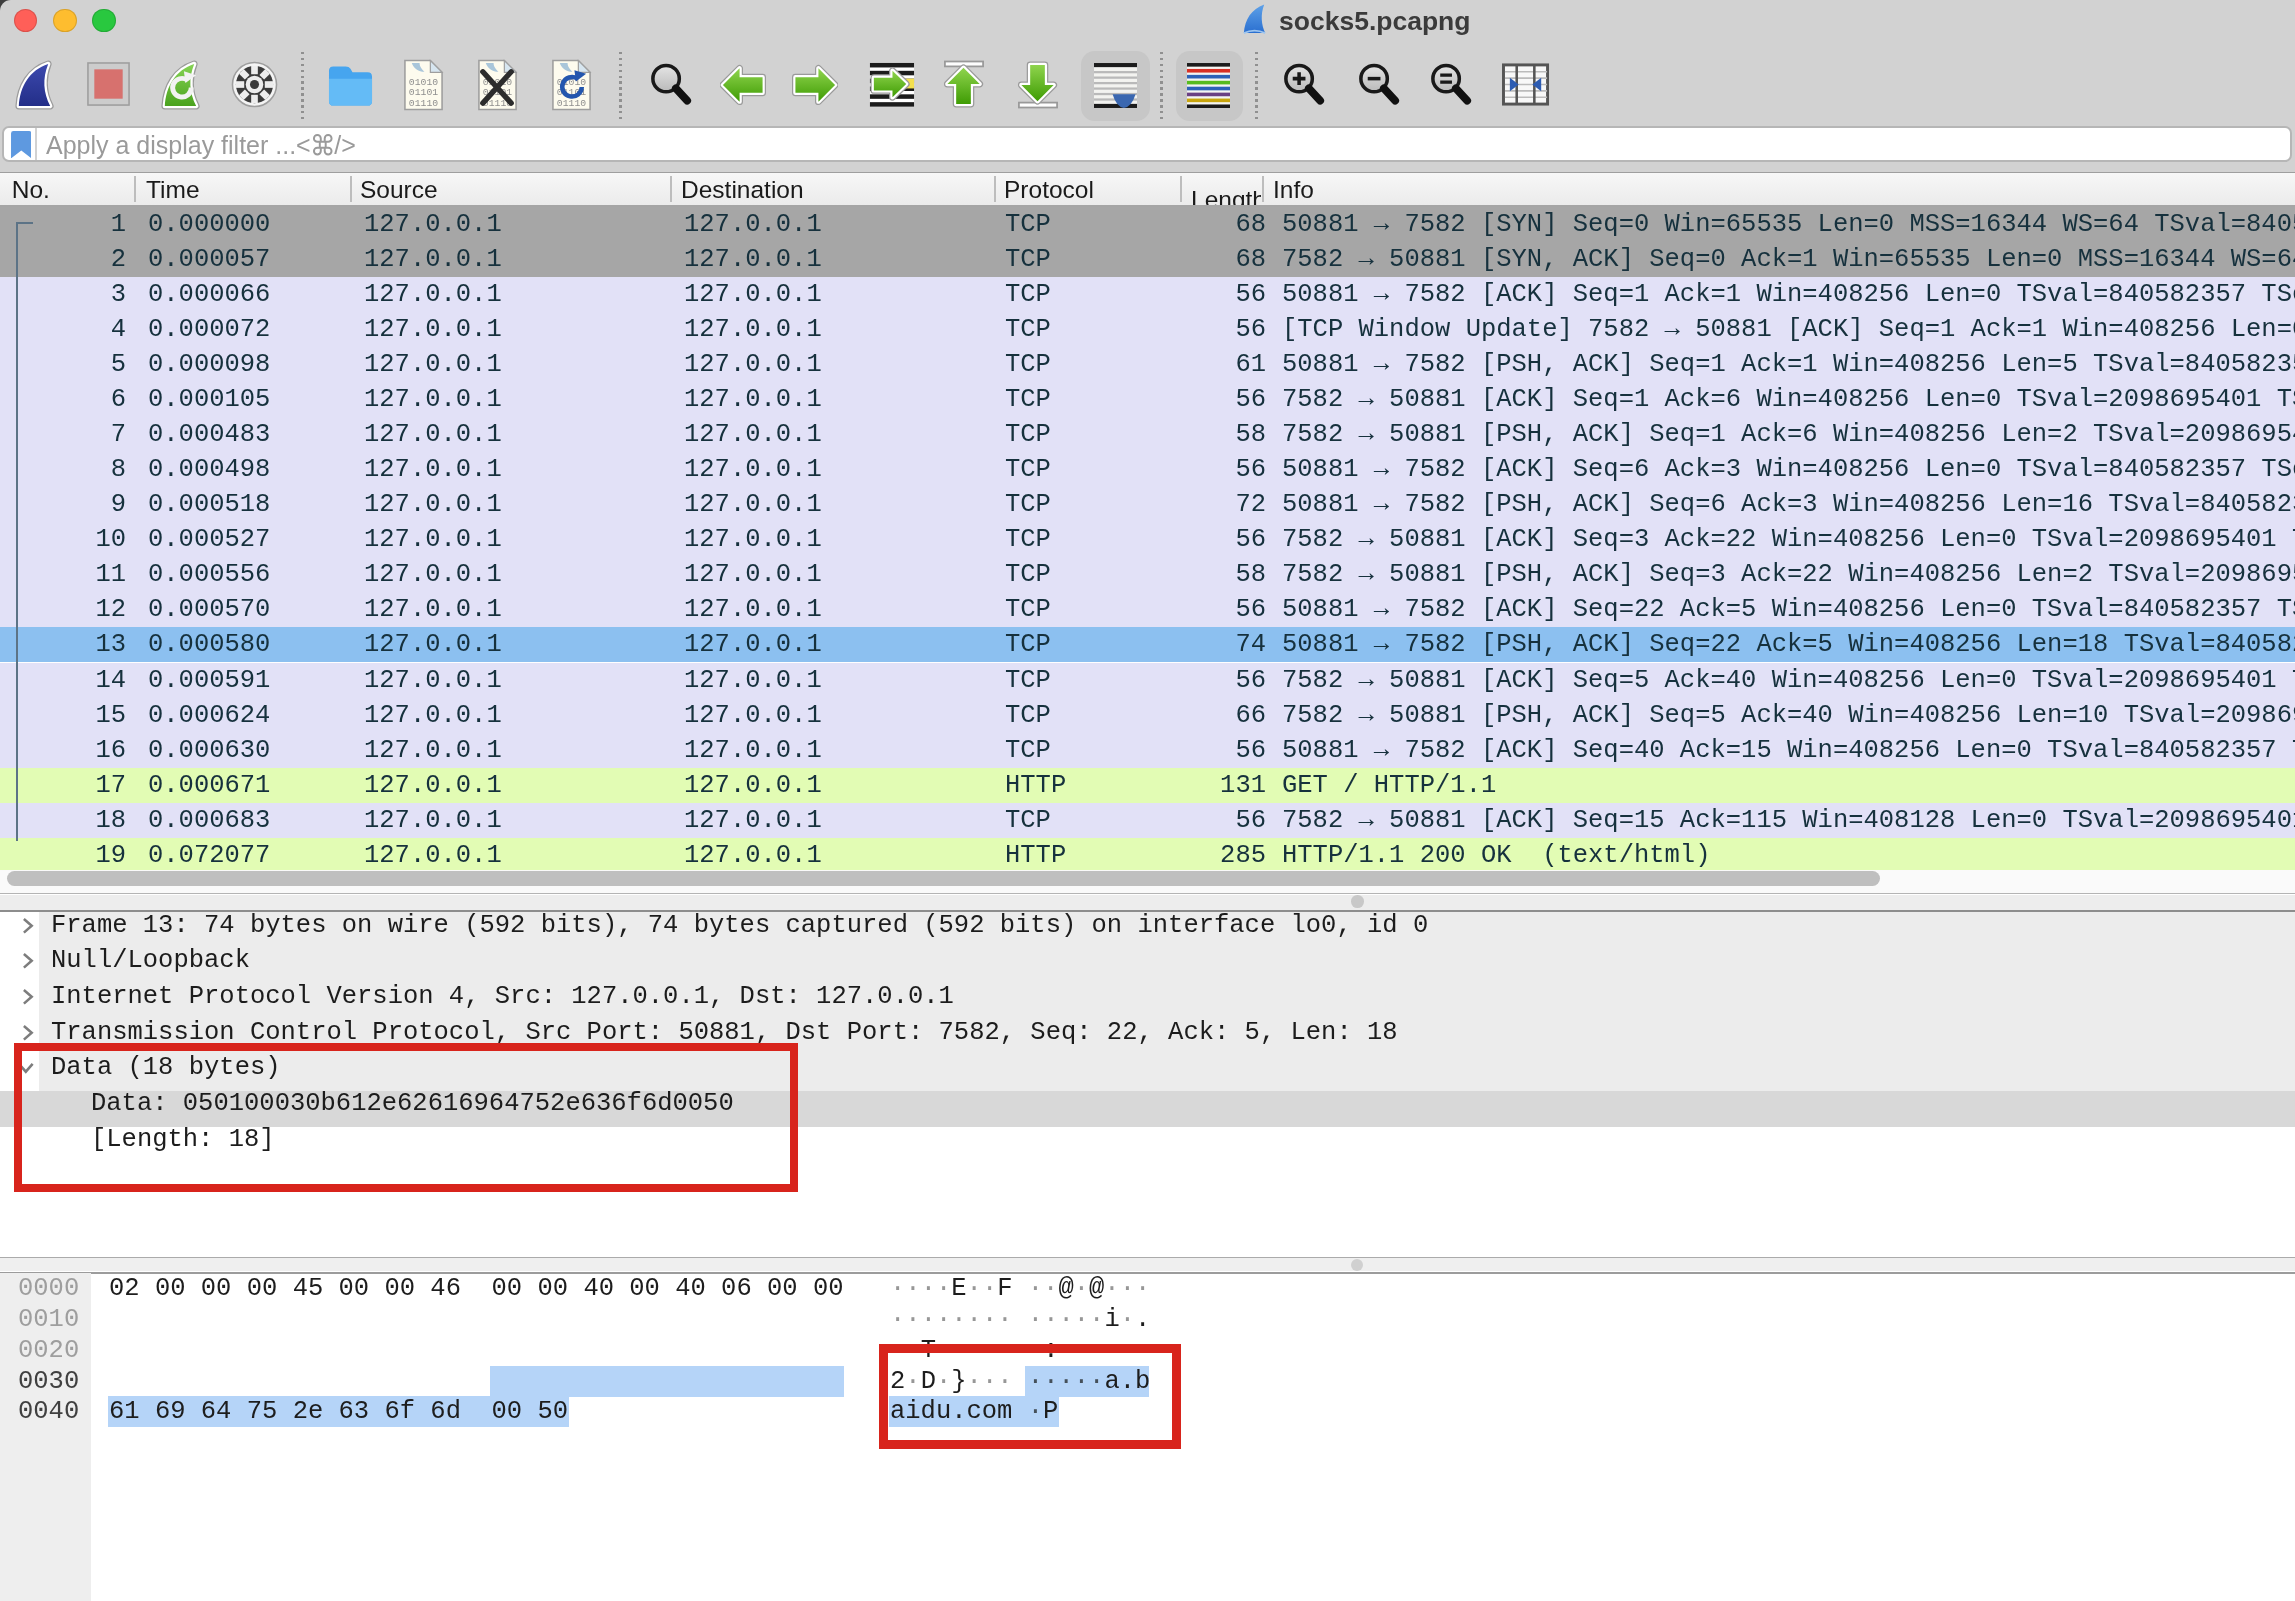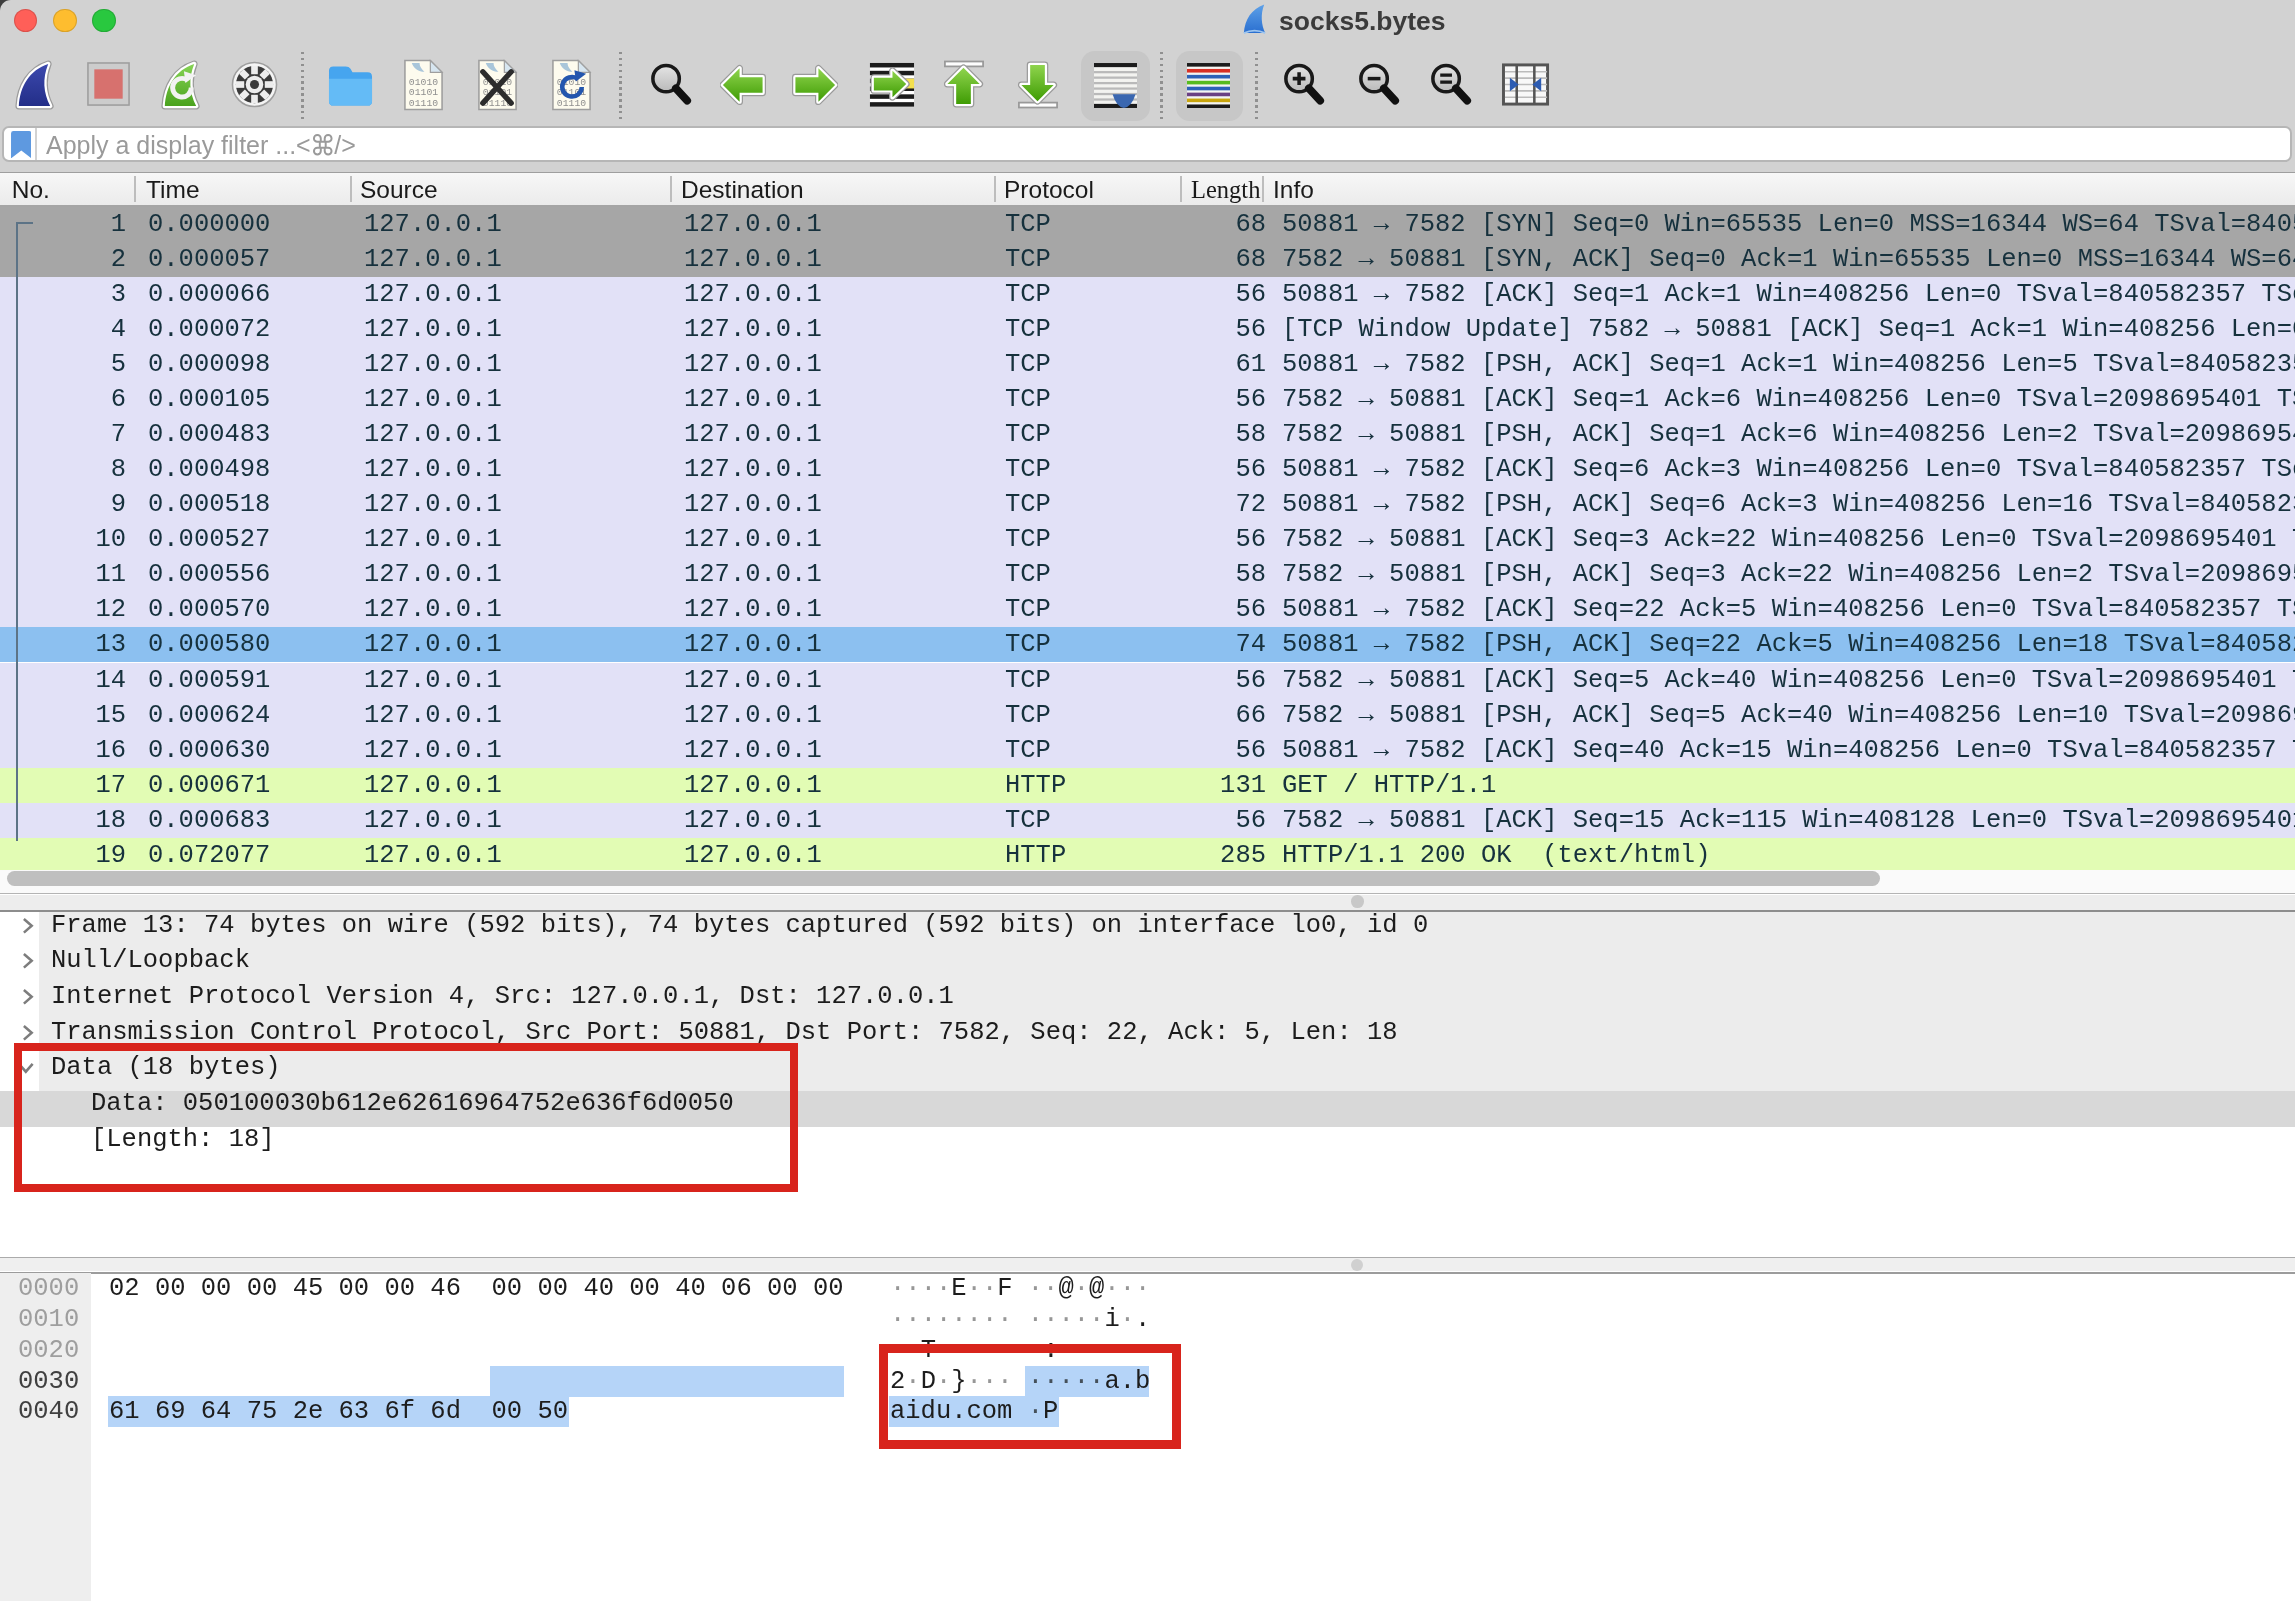--- a/index.html
+++ b/index.html
@@ -473,21 +473,21 @@
           <stop offset="1" stop-color="#b5b5b5"></stop>
         </linearGradient>
 <linearGradient id="tb" x1="0" y1="0" x2="0" y2="1">
           <stop offset="0" stop-color="#5ea1e8"></stop>
           <stop offset="1" stop-color="#2a6fd0"></stop>
         </linearGradient>
 </defs>
       <path d="M5 32 C 6 18 13 7 26 2.5 C 22 13 23 23 27 32 Z" fill="url(#tb)"></path>
       <path d="M5 32 q11 -5 22 0" fill="none" stroke="#9fc6ef" stroke-width="2"></path>
     </svg>
-<div class="abs" style="left:1279px;top:5.9px;font-size:26.5px;font-weight:bold;color:#3b3b3b;">socks5.bytes</div>
+<div class="abs" style="left:1279px;top:5.9px;font-size:26.5px;font-weight:bold;color:#3b3b3b;">socks5.pcapng</div>
 <div class="abs" style="left:2px;top:126px;width:2290px;height:36px;background:#fff;border:2px solid #b6b6b6;border-radius:6.9px;box-sizing:border-box;"></div>
 <svg class="abs" style="left:10.8px;top:131px" width="20.6" height="27.4" viewBox="0 0 21 28">
       <path d="M2.5 0 h16 q2.5 0 2.5 2.5 v25.5 l-10.5 -8 l-10.5 8 V2.5 q0 -2.5 2.5 -2.5 Z" fill="#5e99e0"></path>
     </svg>
 <div class="abs" style="left:35px;top:128px;width:2px;height:32px;background:#d2d2d2;"></div>
 <div class="abs" style="left:46px;top:129px;height:32px;line-height:32px;font-size:25px;color:#9a9a9a;">Apply a display filter ...&lt;<svg style="vertical-align:-2.9px" width="23.5" height="23.5" viewBox="0 0 24 24" fill="none" stroke="#9a9a9a" stroke-width="2">
         <path d="M9 9 H6.5 a3.5 3.5 0 1 1 3.5 -3.5 V9 M15 9 h2.5 a3.5 3.5 0 1 0 -3.5 -3.5 V9 M15 15 h2.5 a3.5 3.5 0 1 1 -3.5 3.5 V15 M9 15 H6.5 a3.5 3.5 0 1 0 3.5 3.5 V15 M9 9 h6 v6 h-6 z"></path>
       </svg>/&gt;</div>
 <div class="abs" style="left:0;top:172px;width:2296px;height:2px;background:#9e9e9e;"></div>
 <div class="abs" style="left:0;top:173px;width:2296px;height:32px;background:linear-gradient(#f7f7f7,#ebebeb);"></div>
@@ -496,21 +496,21 @@
 <div class="abs" style="left:670px;top:176px;width:1.6px;height:25.5px;background:#bdbdbd;"></div>
 <div class="abs" style="left:994px;top:176px;width:1.6px;height:25.5px;background:#bdbdbd;"></div>
 <div class="abs" style="left:1180px;top:176px;width:1.6px;height:25.5px;background:#bdbdbd;"></div>
 <div class="abs" style="left:1262px;top:176px;width:1.6px;height:25.5px;background:#bdbdbd;"></div>
 <div class="hdr" style="left:11.8px;top:174px;text-align:right;">No.</div>
 <div class="hdr" style="left:146px;top:174px;">Time</div>
 <div class="hdr" style="left:360px;top:174px;">Source</div>
 <div class="hdr" style="left:681px;top:174px;">Destination</div>
 <div class="hdr" style="left:1004px;top:174px;">Protocol</div>
 <div class="hdr" style="left:1273px;top:174px;">Info</div>
-<div class="hdr" style="left:1191px;top:174px;width:70px;overflow:hidden;font-family:Liberation Serif, serif;">Length</div>
+<div class="hdr" style="left:1191px;top:184px;width:70px;overflow:hidden;">Length</div>
 <div class="abs" style="left:0;top:205px;width:2296px;height:2px;background:#a5a5a5;"></div>
 <div class="abs" style="left:0;top:207px;width:2296px;height:663px;overflow:hidden;">
 <div class="row mono" style="top:0px;height:35px;background:#a6a6a6;"><span class="cell" style="left:0;width:126px;text-align:right;">1</span><span class="cell" style="left:148px;">0.000000</span><span class="cell" style="left:364px;">127.0.0.1</span><span class="cell" style="left:684px;">127.0.0.1</span><span class="cell" style="left:1005px;">TCP</span><span class="cell" style="left:1140px;width:126px;text-align:right;">68</span><span class="cell" style="left:1282px;">50881 → 7582 [SYN] Seq=0 Win=65535 Len=0 MSS=16344 WS=64 TSval=840582357 TSecr=0 SACK_PERM</span></div>
 <div class="row mono" style="top:35px;height:35px;background:#a6a6a6;"><span class="cell" style="left:0;width:126px;text-align:right;">2</span><span class="cell" style="left:148px;">0.000057</span><span class="cell" style="left:364px;">127.0.0.1</span><span class="cell" style="left:684px;">127.0.0.1</span><span class="cell" style="left:1005px;">TCP</span><span class="cell" style="left:1140px;width:126px;text-align:right;">68</span><span class="cell" style="left:1282px;">7582 → 50881 [SYN, ACK] Seq=0 Ack=1 Win=65535 Len=0 MSS=16344 WS=64 TSval=2098695401 TSecr=840582357 SACK_PERM</span></div>
 <div class="row mono" style="top:70px;height:35px;background:#e2e1f7;"><span class="cell" style="left:0;width:126px;text-align:right;">3</span><span class="cell" style="left:148px;">0.000066</span><span class="cell" style="left:364px;">127.0.0.1</span><span class="cell" style="left:684px;">127.0.0.1</span><span class="cell" style="left:1005px;">TCP</span><span class="cell" style="left:1140px;width:126px;text-align:right;">56</span><span class="cell" style="left:1282px;">50881 → 7582 [ACK] Seq=1 Ack=1 Win=408256 Len=0 TSval=840582357 TSecr=2098695401</span></div>
 <div class="row mono" style="top:105px;height:35px;background:#e2e1f7;"><span class="cell" style="left:0;width:126px;text-align:right;">4</span><span class="cell" style="left:148px;">0.000072</span><span class="cell" style="left:364px;">127.0.0.1</span><span class="cell" style="left:684px;">127.0.0.1</span><span class="cell" style="left:1005px;">TCP</span><span class="cell" style="left:1140px;width:126px;text-align:right;">56</span><span class="cell" style="left:1282px;">[TCP Window Update] 7582 → 50881 [ACK] Seq=1 Ack=1 Win=408256 Len=0 TSval=2098695401 TSecr=840582357</span></div>
 <div class="row mono" style="top:140px;height:35px;background:#e2e1f7;"><span class="cell" style="left:0;width:126px;text-align:right;">5</span><span class="cell" style="left:148px;">0.000098</span><span class="cell" style="left:364px;">127.0.0.1</span><span class="cell" style="left:684px;">127.0.0.1</span><span class="cell" style="left:1005px;">TCP</span><span class="cell" style="left:1140px;width:126px;text-align:right;">61</span><span class="cell" style="left:1282px;">50881 → 7582 [PSH, ACK] Seq=1 Ack=1 Win=408256 Len=5 TSval=840582357 TSecr=2098695401</span></div>
 <div class="row mono" style="top:175px;height:35px;background:#e2e1f7;"><span class="cell" style="left:0;width:126px;text-align:right;">6</span><span class="cell" style="left:148px;">0.000105</span><span class="cell" style="left:364px;">127.0.0.1</span><span class="cell" style="left:684px;">127.0.0.1</span><span class="cell" style="left:1005px;">TCP</span><span class="cell" style="left:1140px;width:126px;text-align:right;">56</span><span class="cell" style="left:1282px;">7582 → 50881 [ACK] Seq=1 Ack=6 Win=408256 Len=0 TSval=2098695401 TSecr=840582357</span></div>
 <div class="row mono" style="top:210px;height:35px;background:#e2e1f7;"><span class="cell" style="left:0;width:126px;text-align:right;">7</span><span class="cell" style="left:148px;">0.000483</span><span class="cell" style="left:364px;">127.0.0.1</span><span class="cell" style="left:684px;">127.0.0.1</span><span class="cell" style="left:1005px;">TCP</span><span class="cell" style="left:1140px;width:126px;text-align:right;">58</span><span class="cell" style="left:1282px;">7582 → 50881 [PSH, ACK] Seq=1 Ack=6 Win=408256 Len=2 TSval=2098695401 TSecr=840582357</span></div>
 <div class="row mono" style="top:245px;height:35px;background:#e2e1f7;"><span class="cell" style="left:0;width:126px;text-align:right;">8</span><span class="cell" style="left:148px;">0.000498</span><span class="cell" style="left:364px;">127.0.0.1</span><span class="cell" style="left:684px;">127.0.0.1</span><span class="cell" style="left:1005px;">TCP</span><span class="cell" style="left:1140px;width:126px;text-align:right;">56</span><span class="cell" style="left:1282px;">50881 → 7582 [ACK] Seq=6 Ack=3 Win=408256 Len=0 TSval=840582357 TSecr=2098695401</span></div>

